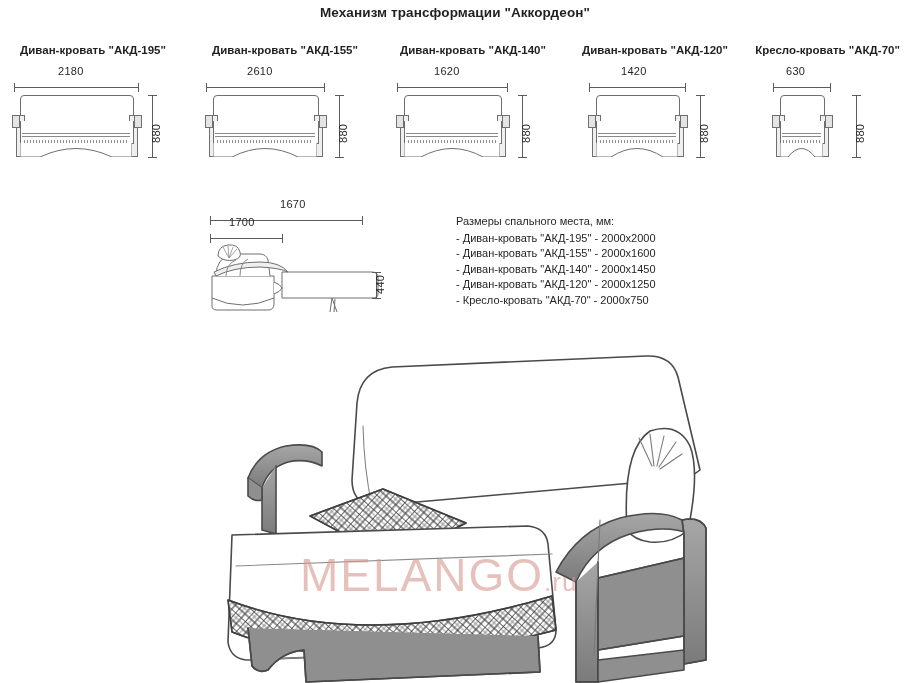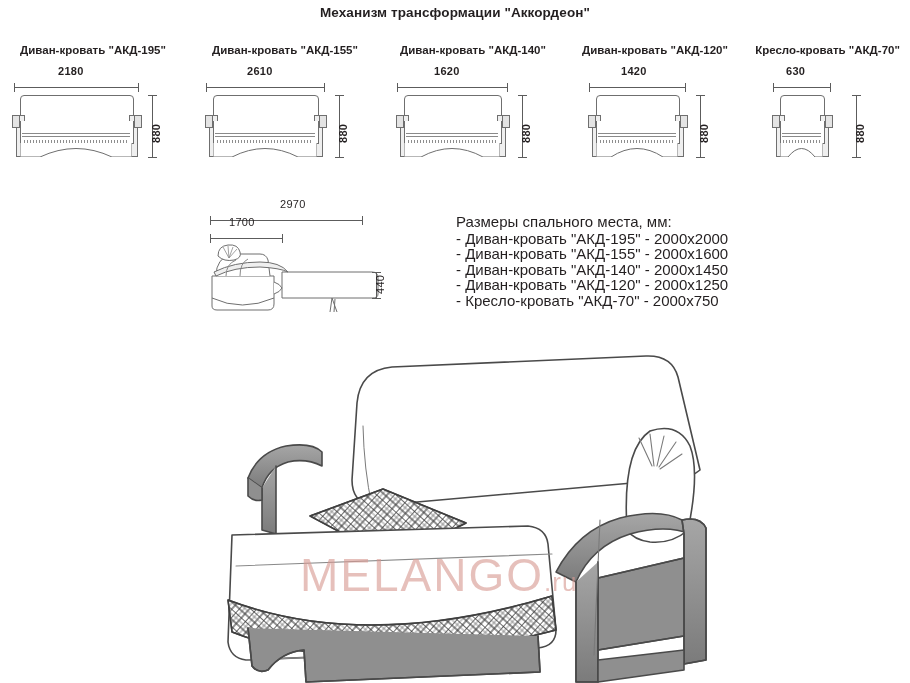--- a/index.html
+++ b/index.html
@@ -21,21 +21,21 @@
     font-size:13.5px;font-weight:bold;letter-spacing:.1px;
   }
 
   
   .model-row{position:absolute;left:0;top:44px;width:910px;height:130px;}
   .model{position:absolute;top:0;}
   .model-label{
     font-size:11.5px;font-weight:bold;white-space:nowrap;
     text-align:center;
   }
-  .fig{position:relative;margin-top:9px;font-weight:bold;}
+  .fig{position:relative;margin-top:9px;}
 
   
   .dimline{position:absolute;background:#5c5c5c;}
   .dimline.h{height:1px;}
   .dimline.v{width:1px;}
   .tick{position:absolute;background:#5c5c5c;}
   .tick.v{width:1px;height:9px;}
   .tick.h{height:1px;width:9px;}
   .dimtext{
     position:absolute;font-size:11px;color:#231f20;
@@ -68,21 +68,21 @@
     background-image:repeating-linear-gradient(90deg,#7a7a7a 0 1px,transparent 1px 3px);
     height:3px;opacity:.85;
   }
   .sf-skirt{position:absolute;overflow:hidden;}
   .sf-skirt svg{display:block;}
 
   
   .side-view{position:absolute;left:196px;top:196px;}
 
   
-  .spec{position:absolute;left:456px;top:214px;font-size:15px;line-height:15.6px;}
+  .spec{position:absolute;left:456px;top:214px;font-size:11px;line-height:15.6px;}
   .spec .spec-head{margin-bottom:1px;}
   .spec .spec-item{white-space:nowrap;}
 
   
   .hero{position:absolute;left:0;top:330px;width:910px;height:353px;}
   .hero svg{display:block;}
 
   .watermark{
     position:absolute;left:300px;top:548px;
     font-family:Liberation Sans, sans-serif;
@@ -268,21 +268,21 @@
         <div class="dimline v" style="left:111px;top:30px;height:62px;"></div>
         <div class="tick h" style="left:107px;top:30px;"></div>
         <div class="tick h" style="left:107px;top:92px;"></div>
         <div class="dimtext vert" style="left:109px;top:78px;">880</div>
       </div>
     </div>
 
   </div>
 
   <div class="side-view" style="width:200px;height:120px;">
-    <div class="dimtext" style="left:84px;top:2px;">2970</div>
+    <div class="dimtext" style="left:84px;top:2px;">1670</div>
     <div class="dimline h" style="left:14px;top:24px;width:152px;"></div>
     <div class="tick v" style="left:14px;top:20px;"></div>
     <div class="tick v" style="left:166px;top:20px;"></div>
 
     <div class="dimtext" style="left:33px;top:20px;">1700</div>
     <div class="dimline h" style="left:14px;top:42px;width:72px;"></div>
     <div class="tick v" style="left:14px;top:38px;"></div>
     <div class="tick v" style="left:86px;top:38px;"></div>
 
     <div style="position:absolute;left:8px;top:46px;">

